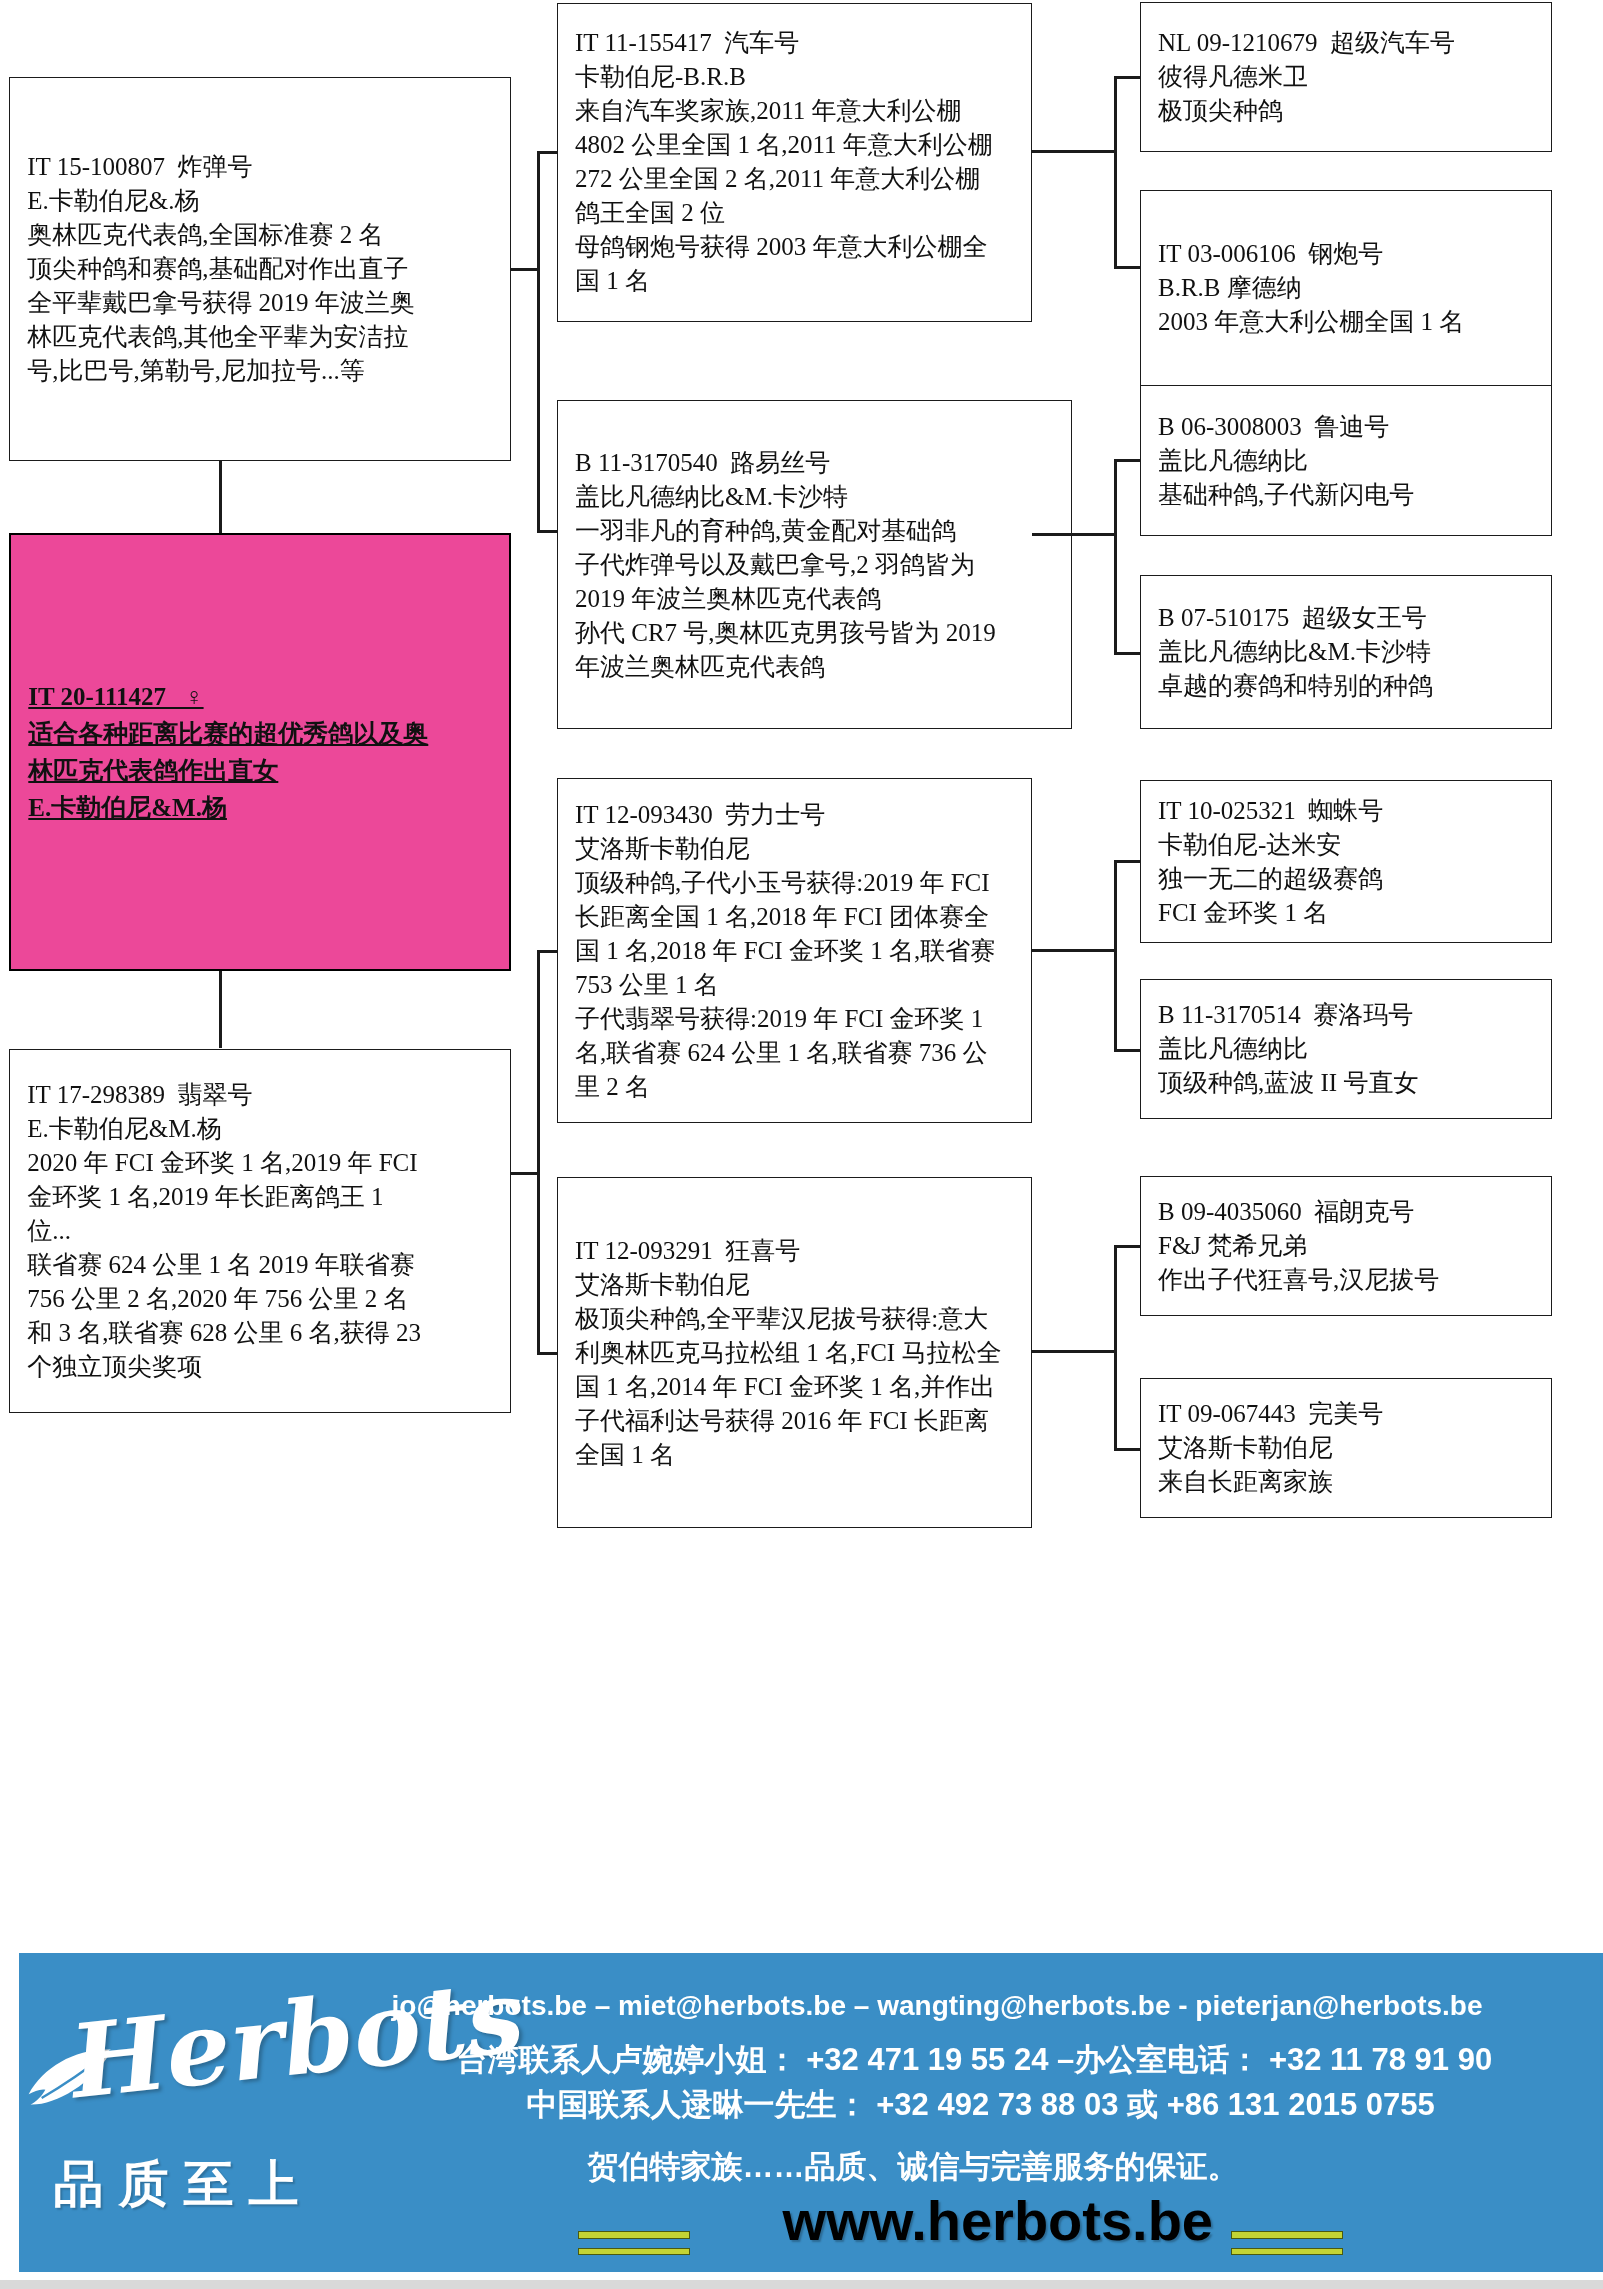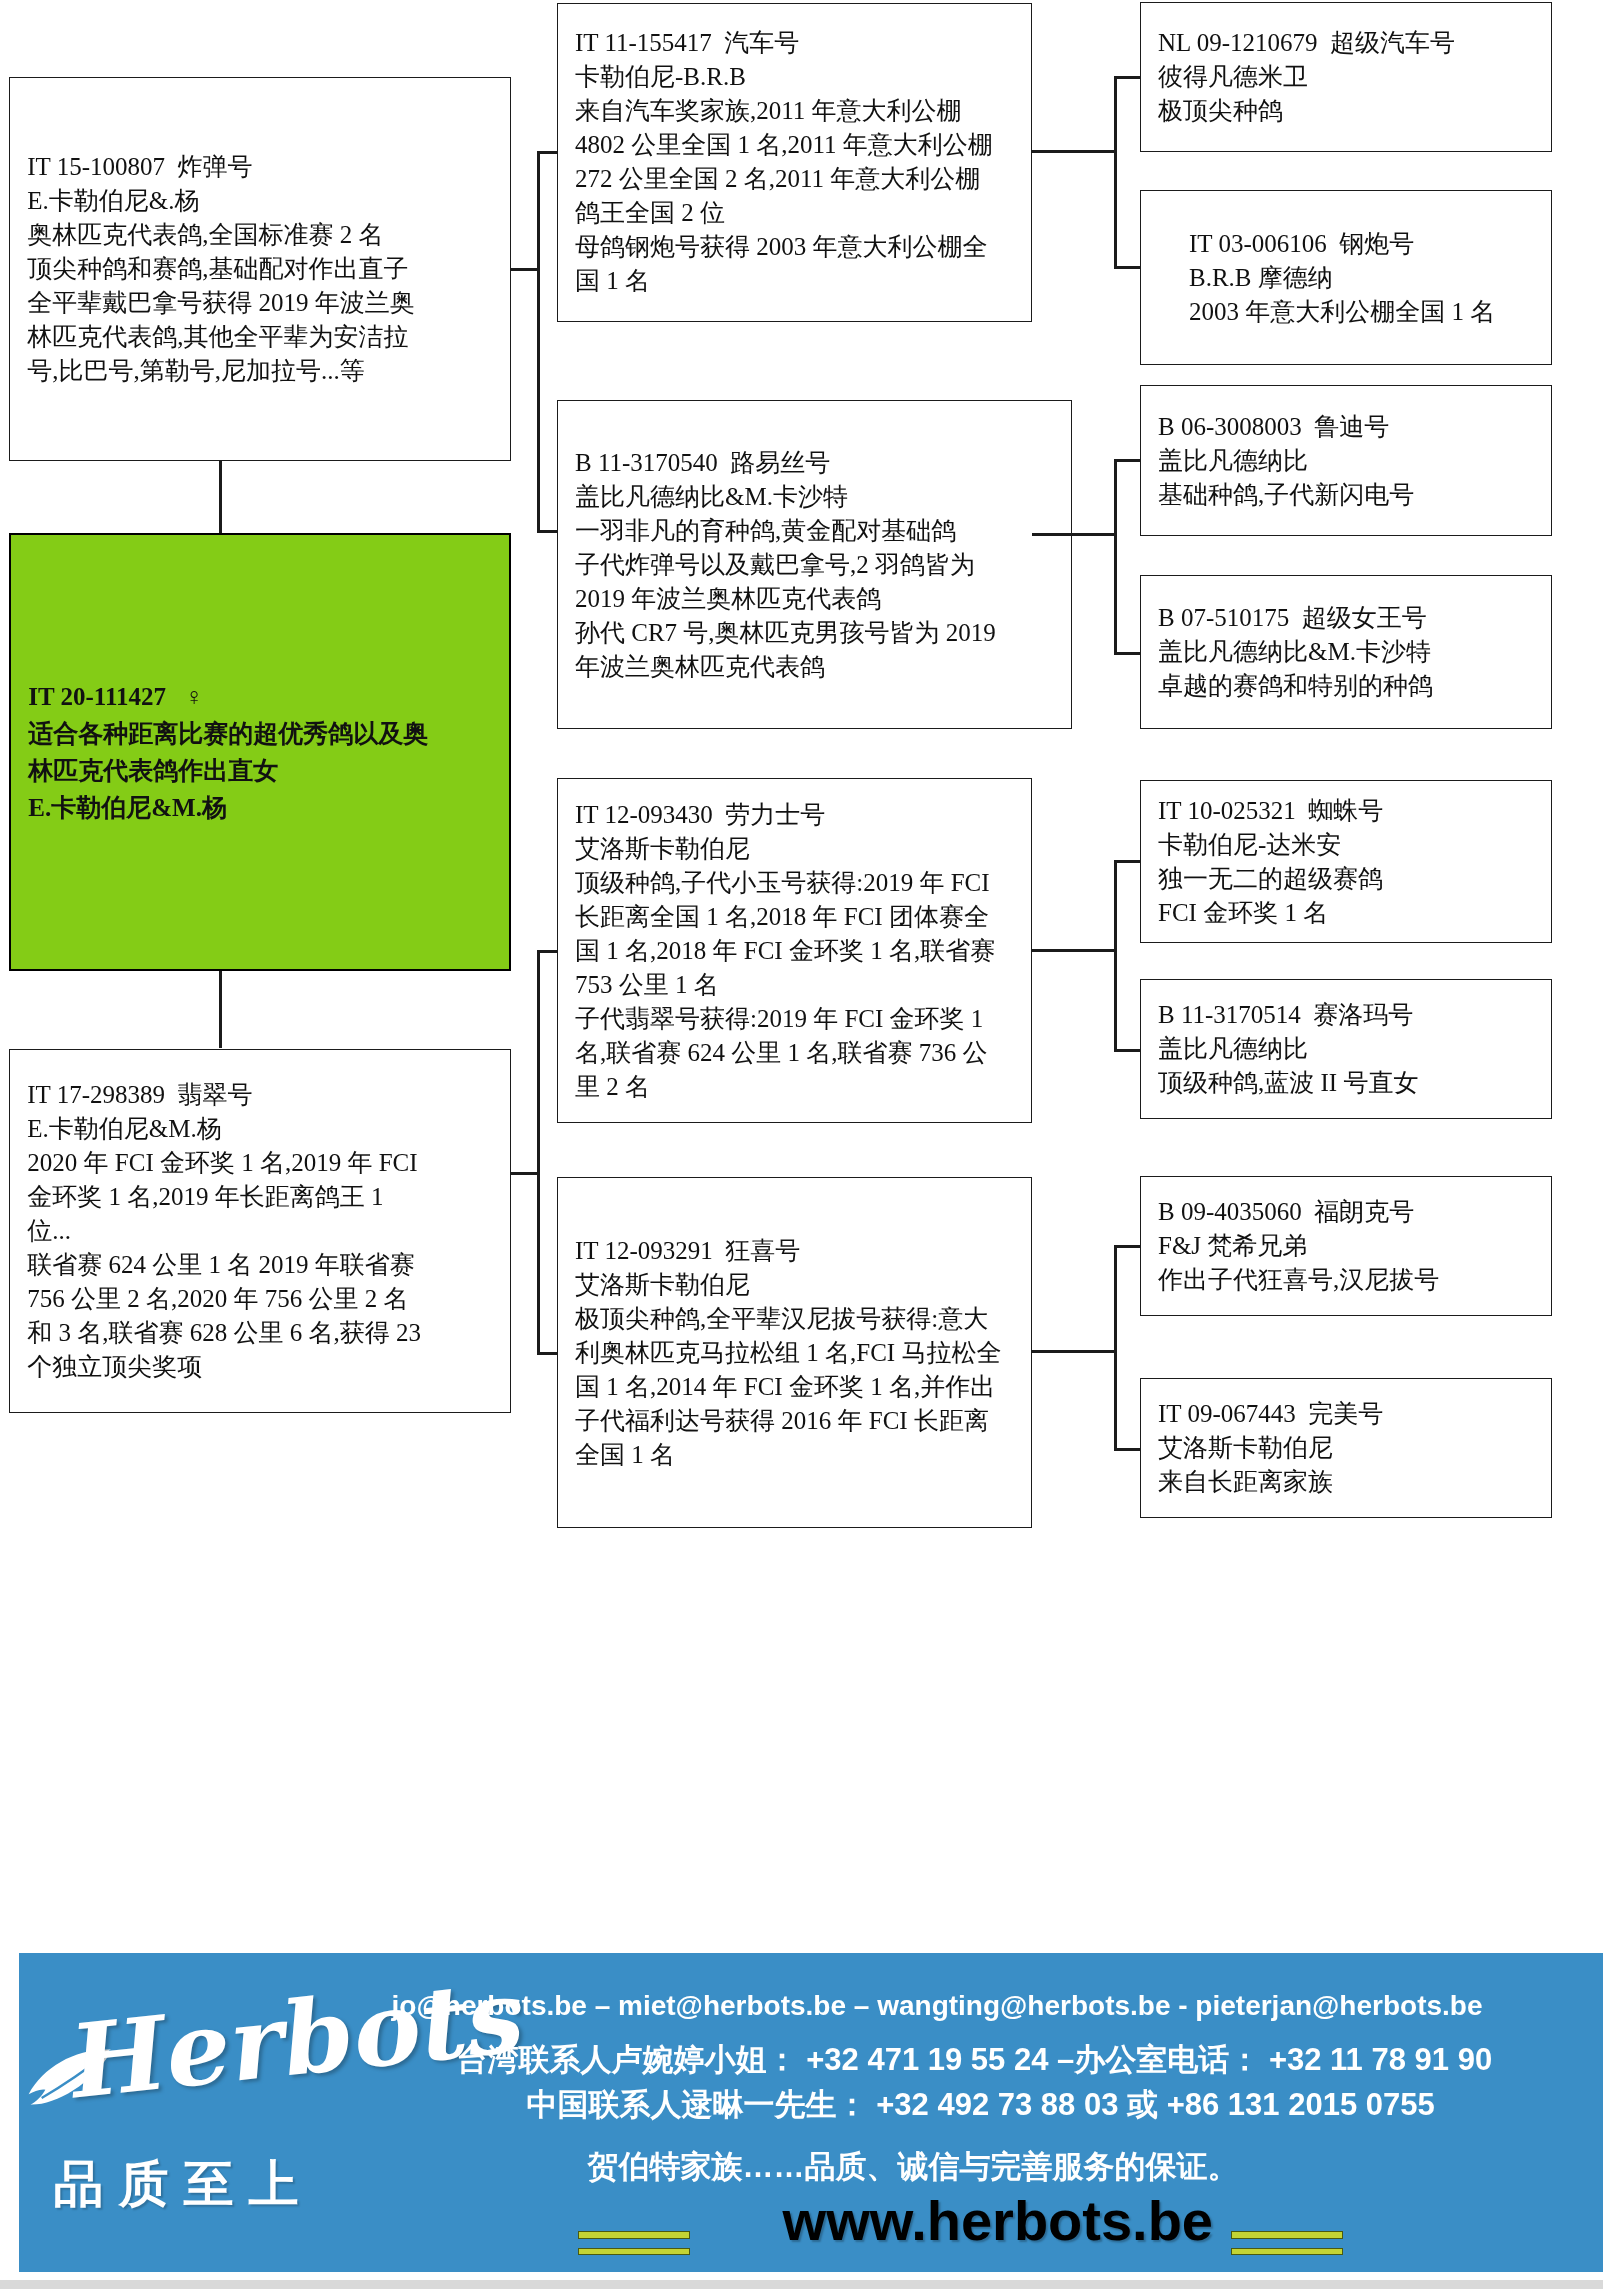--- a/index.html
+++ b/index.html
@@ -1,21 +1,21 @@
 <!DOCTYPE html>
 <html style="font-size:15px"><head>
 <meta charset="utf-8">
 <style>
   html,body{margin:0;padding:0;background:#ffffff;}
   #page{position:relative;width:1603px;height:2290px;background:#ffffff;overflow:hidden;
         font-family:"Liberation Serif","DejaVu Serif",serif;color:#111;}
   .pbox{position:absolute;border:1.9px solid #1b1b1b;background:#ffffff;
         display:flex;align-items:center;box-sizing:border-box;}
   .btext{white-space:pre-wrap;font-size:25px;line-height:34px;padding:0 11.2px 0 17px;width:100%;}
-  .subject{background:#84cc16;border:2.8px solid #000;}
+  .subject{background:#ec4899;border:2.8px solid #000;text-decoration:underline;}
   .subject .btext{font-weight:bold;line-height:37px;}
   .line{position:absolute;background:#1b1b1b;}
   
   #footer{position:absolute;left:18.6px;top:1953px;width:1585px;height:319px;overflow:hidden;
           font-family:"Liberation Sans","DejaVu Sans",sans-serif;color:#ffffff;}
   .f-abs{position:absolute;white-space:nowrap;}
   #logo-text{left:51px;top:26px;font-family:"DejaVu Serif","Liberation Serif",serif;
              font-style:italic;font-weight:bold;font-size:101px;transform:rotate(-6deg);
              text-shadow:2.8px 2.8px 3.7px rgba(0,0,0,0.25);}
   #logo-tagline{left:35px;top:198px;font-size:50px;letter-spacing:15px;font-weight:bold;
@@ -106,21 +106,21 @@
 子代福利达号获得 2016 年 FCI 长距离
 全国 1 名</div>
   </div>
 
   <div class="pbox" style="left:1140px;top:1.9px;width:412px;height:150px;">
     <div class="btext">NL 09-1210679  超级汽车号
 彼得凡德米卫
 极顶尖种鸽</div>
   </div>
 
-  <div class="pbox" style="left:1140px;top:190px;width:412px;height:175px;padding-left:31px;">
+  <div class="pbox" style="left:1140px;top:190px;width:412px;height:196px;">
     <div class="btext">IT 03-006106  钢炮号
 B.R.B 摩德纳
 2003 年意大利公棚全国 1 名</div>
   </div>
 
   <div class="pbox" style="left:1140px;top:385px;width:412px;height:151px;">
     <div class="btext">B 06-3008003  鲁迪号
 盖比凡德纳比
 基础种鸽,子代新闪电号</div>
   </div>

